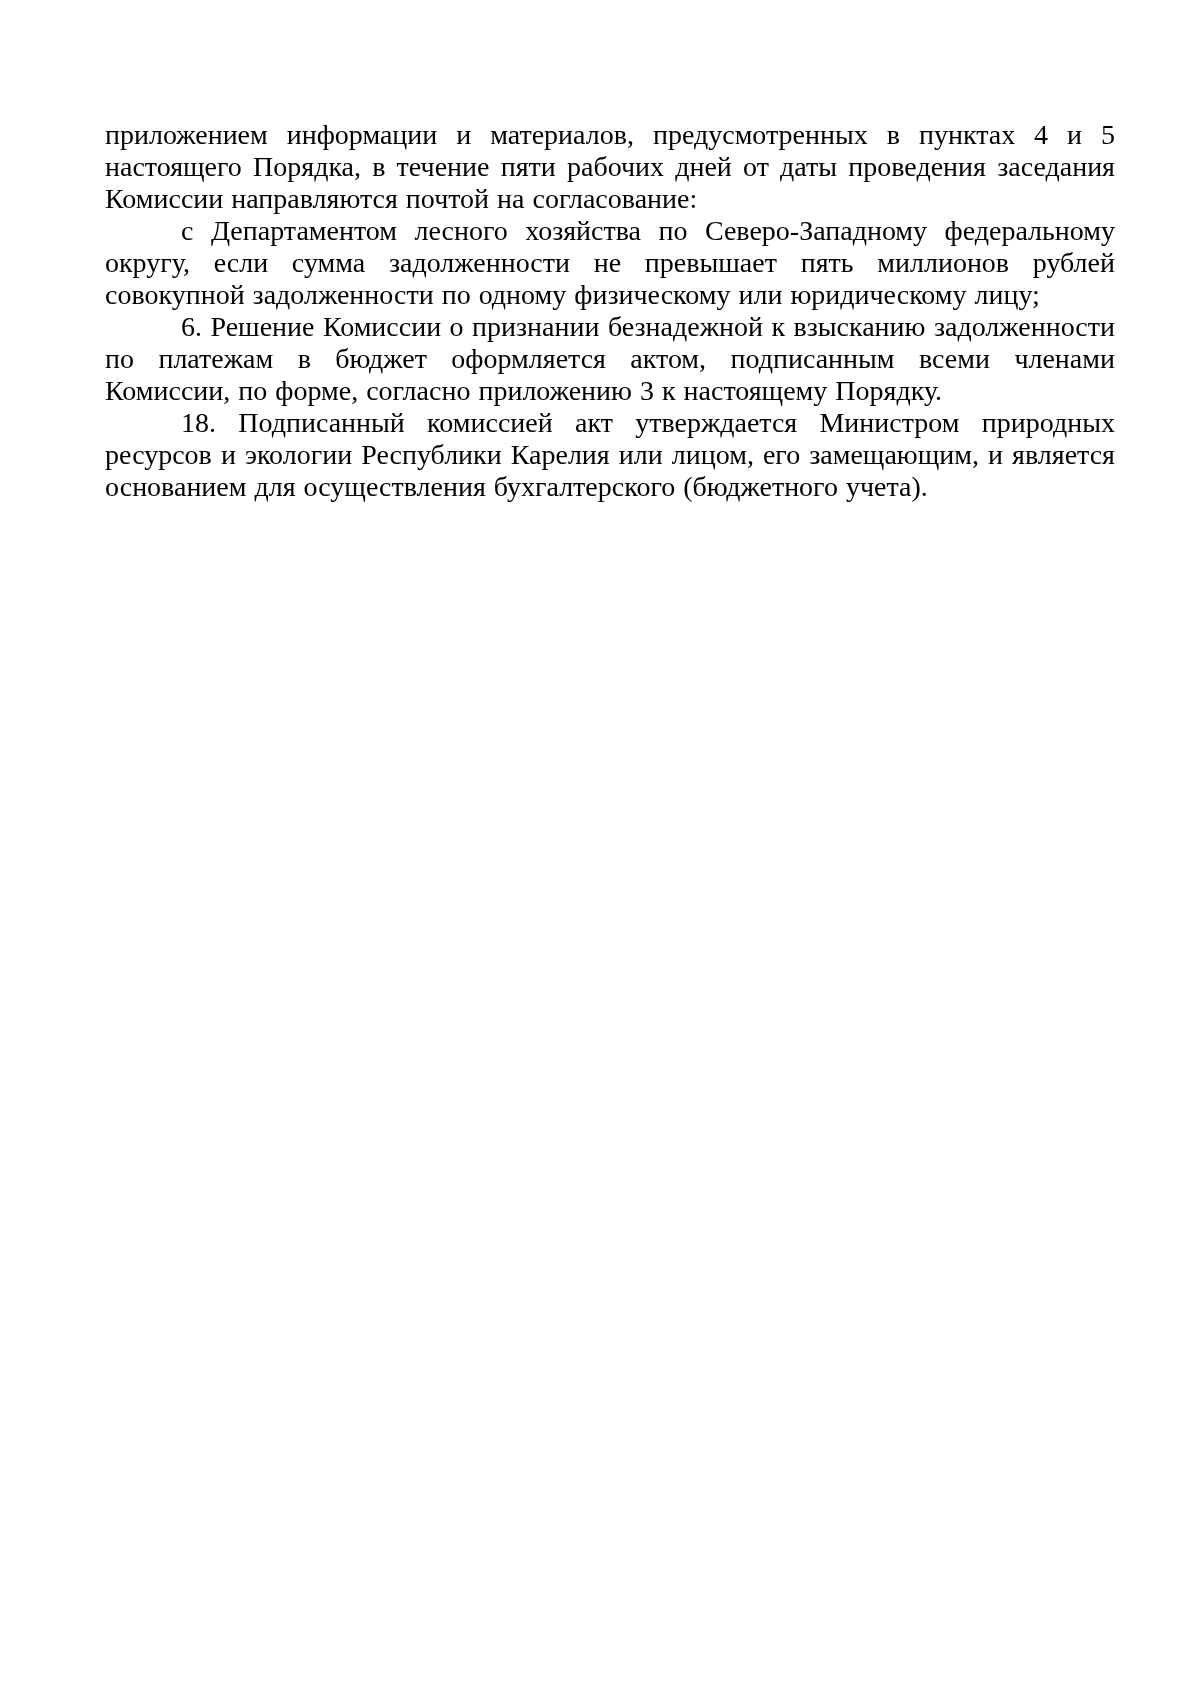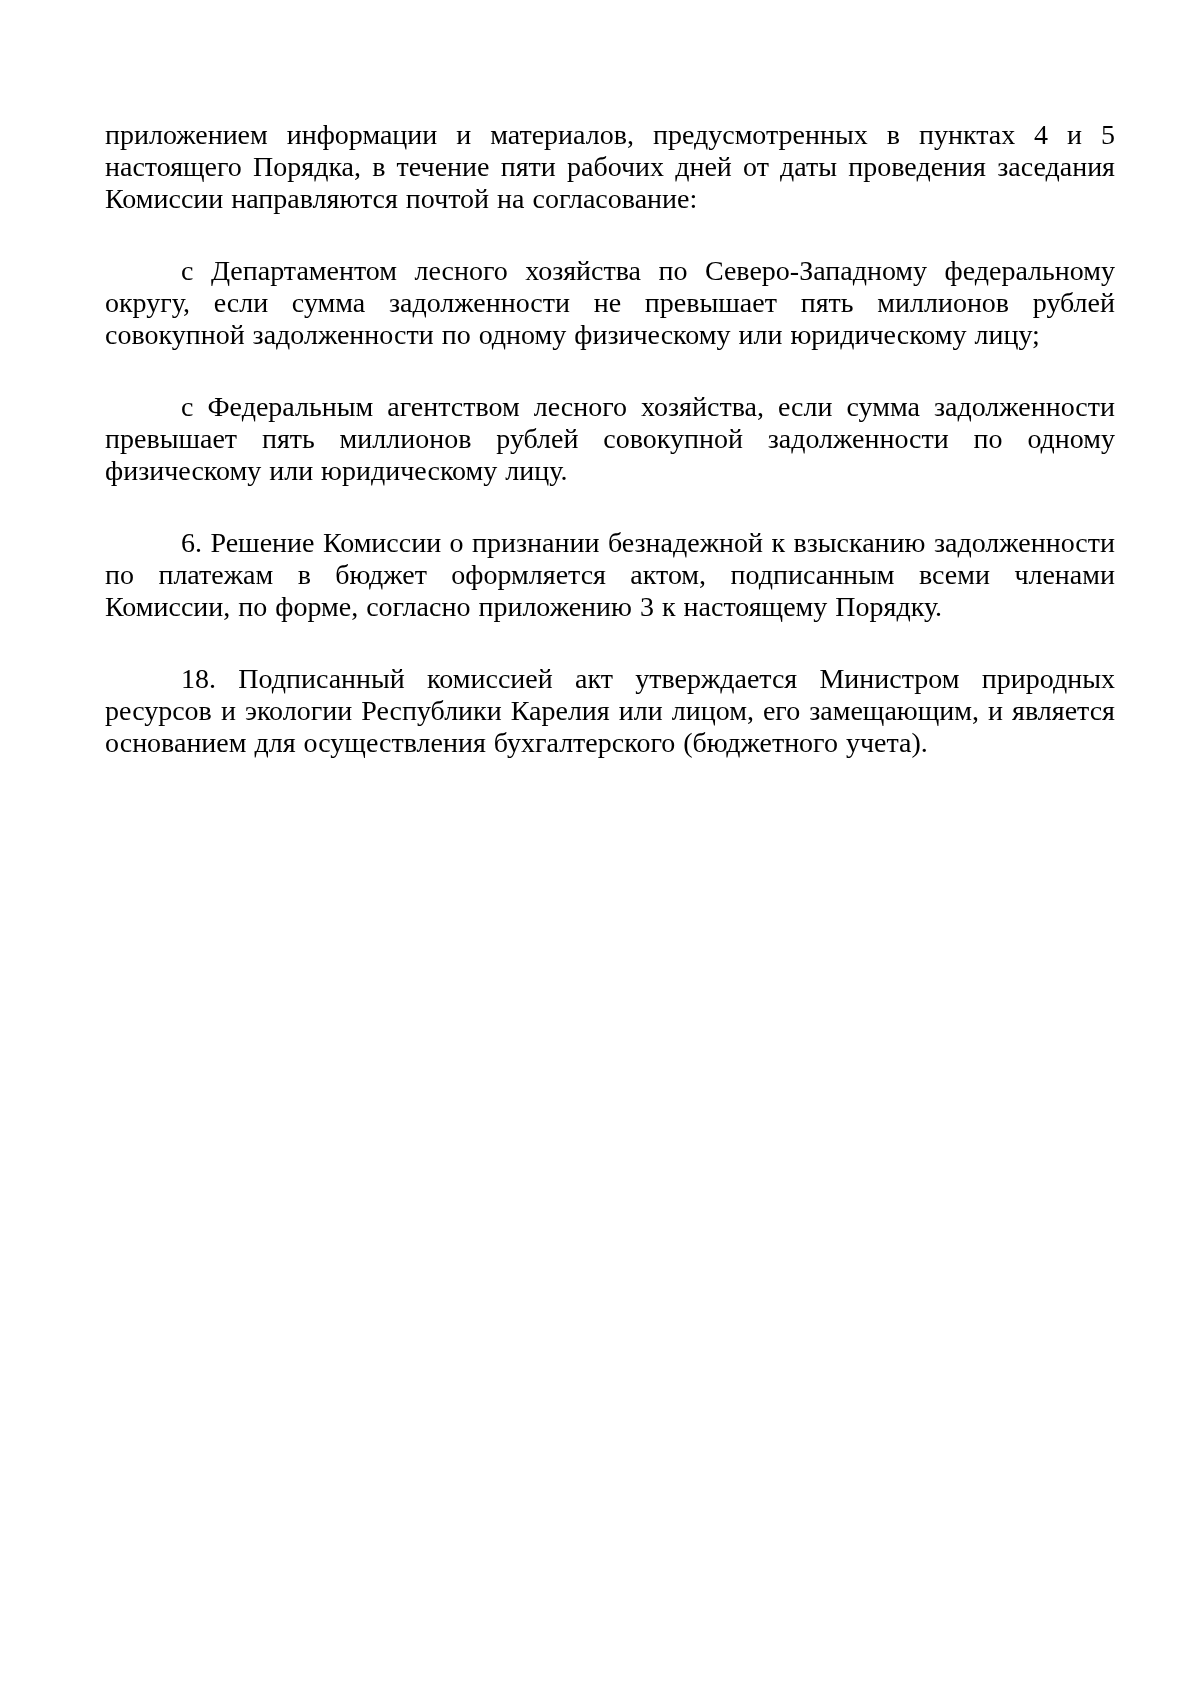--- a/index.html
+++ b/index.html
@@ -26,25 +26,23 @@
     text-justify: inter-word;
     hyphens: none;
     word-spacing: 1px;
   }
   .page p {
     margin: 0;
     padding: 0;
   }
   .page p.indent {
     text-indent: 76px;
-    margin-top: 40px;
   }
 </style>
 </head>
 <body>
 
 <div class="page">
   <p>приложением информации и материалов, предусмотренных в пунктах 4 и 5 настоящего Порядка, в течение пяти рабочих дней от даты проведения заседания Комиссии направляются почтой на согласование:</p>
   <p class="indent">с Департаментом лесного хозяйства по Северо-Западному федеральному округу, если сумма задолженности не превышает пять миллионов рублей совокупной задолженности по одному физическому или юридическому лицу;</p>
-  <p class="indent">с Федеральным агентством лесного хозяйства, если сумма задолженности превышает пять миллионов рублей совокупной задолженности по одному физическому или юридическому лицу.</p>
   <p class="indent">6. Решение Комиссии о признании безнадежной к взысканию задолженности по платежам в бюджет оформляется актом, подписанным всеми членами Комиссии, по форме, согласно приложению 3 к настоящему Порядку.</p>
   <p class="indent">18. Подписанный комиссией акт утверждается Министром природных ресурсов и экологии Республики Карелия или лицом, его замещающим, и является основанием для осуществления бухгалтерского (бюджетного учета).</p>
 </div>
 
 </body></html>

